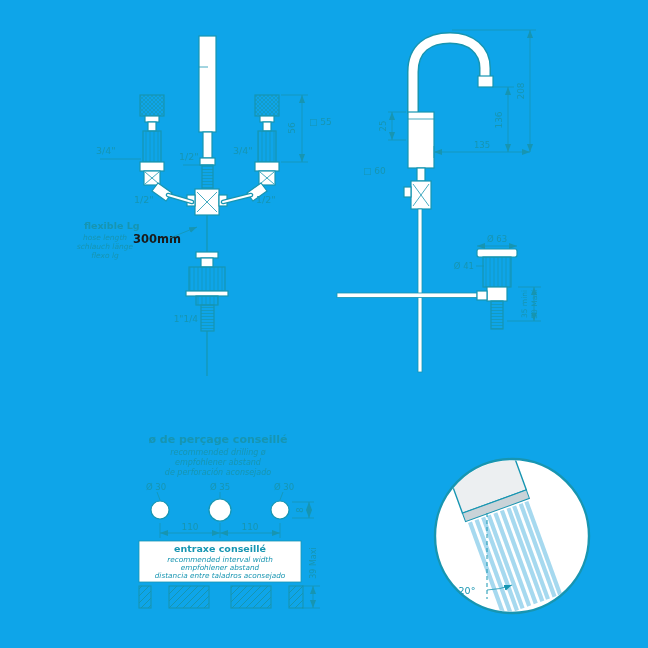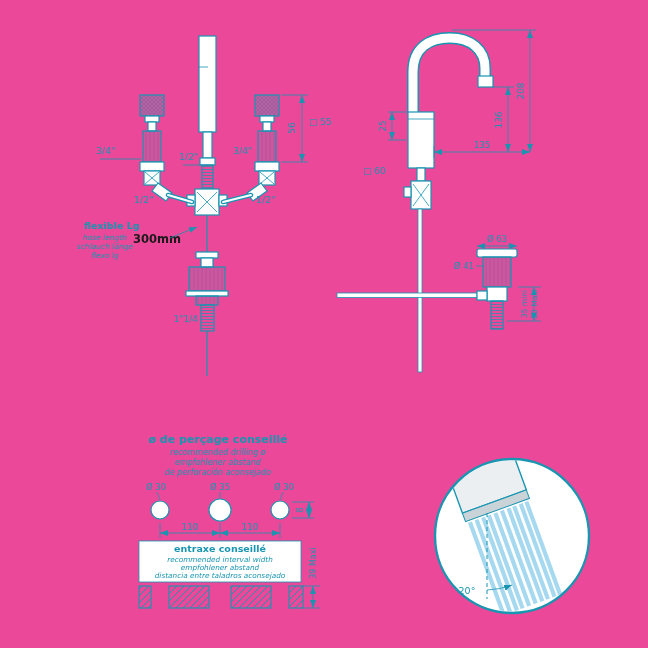--- a/index.html
+++ b/index.html
@@ -3,21 +3,21 @@
 <meta charset="utf-8">
 <style>
   :root{
     --ink:#1795b1;
     --emphasis:#1a1a1a;
     --water:#a6d9ef;
     --metal:#eceff1;
     --band:#c9d3d8;
   }
   html,body{margin:0;padding:0;background:#fff;}
-  .stage{width:648px;height:648px;position:relative;background:#ec4899;}
+  .stage{width:648px;height:648px;position:relative;background:#0ea5e9;}
   svg text{font-family:"DejaVu Sans",sans-serif;fill:var(--ink);}
   svg text.b{font-weight:bold;}
   svg text.i{font-style:italic;}
   svg text.em{fill:var(--emphasis);font-weight:bold;}
   .ln{stroke:var(--ink);fill:none;stroke-width:1.2;}
   .fw{stroke:var(--ink);fill:#fff;stroke-width:1.2;}
   .thin{stroke-width:0.8;}
   .dim{stroke:var(--ink);stroke-width:0.8;fill:none;}
   .pln{stroke:var(--ink);}
   .mk{fill:var(--ink);}

